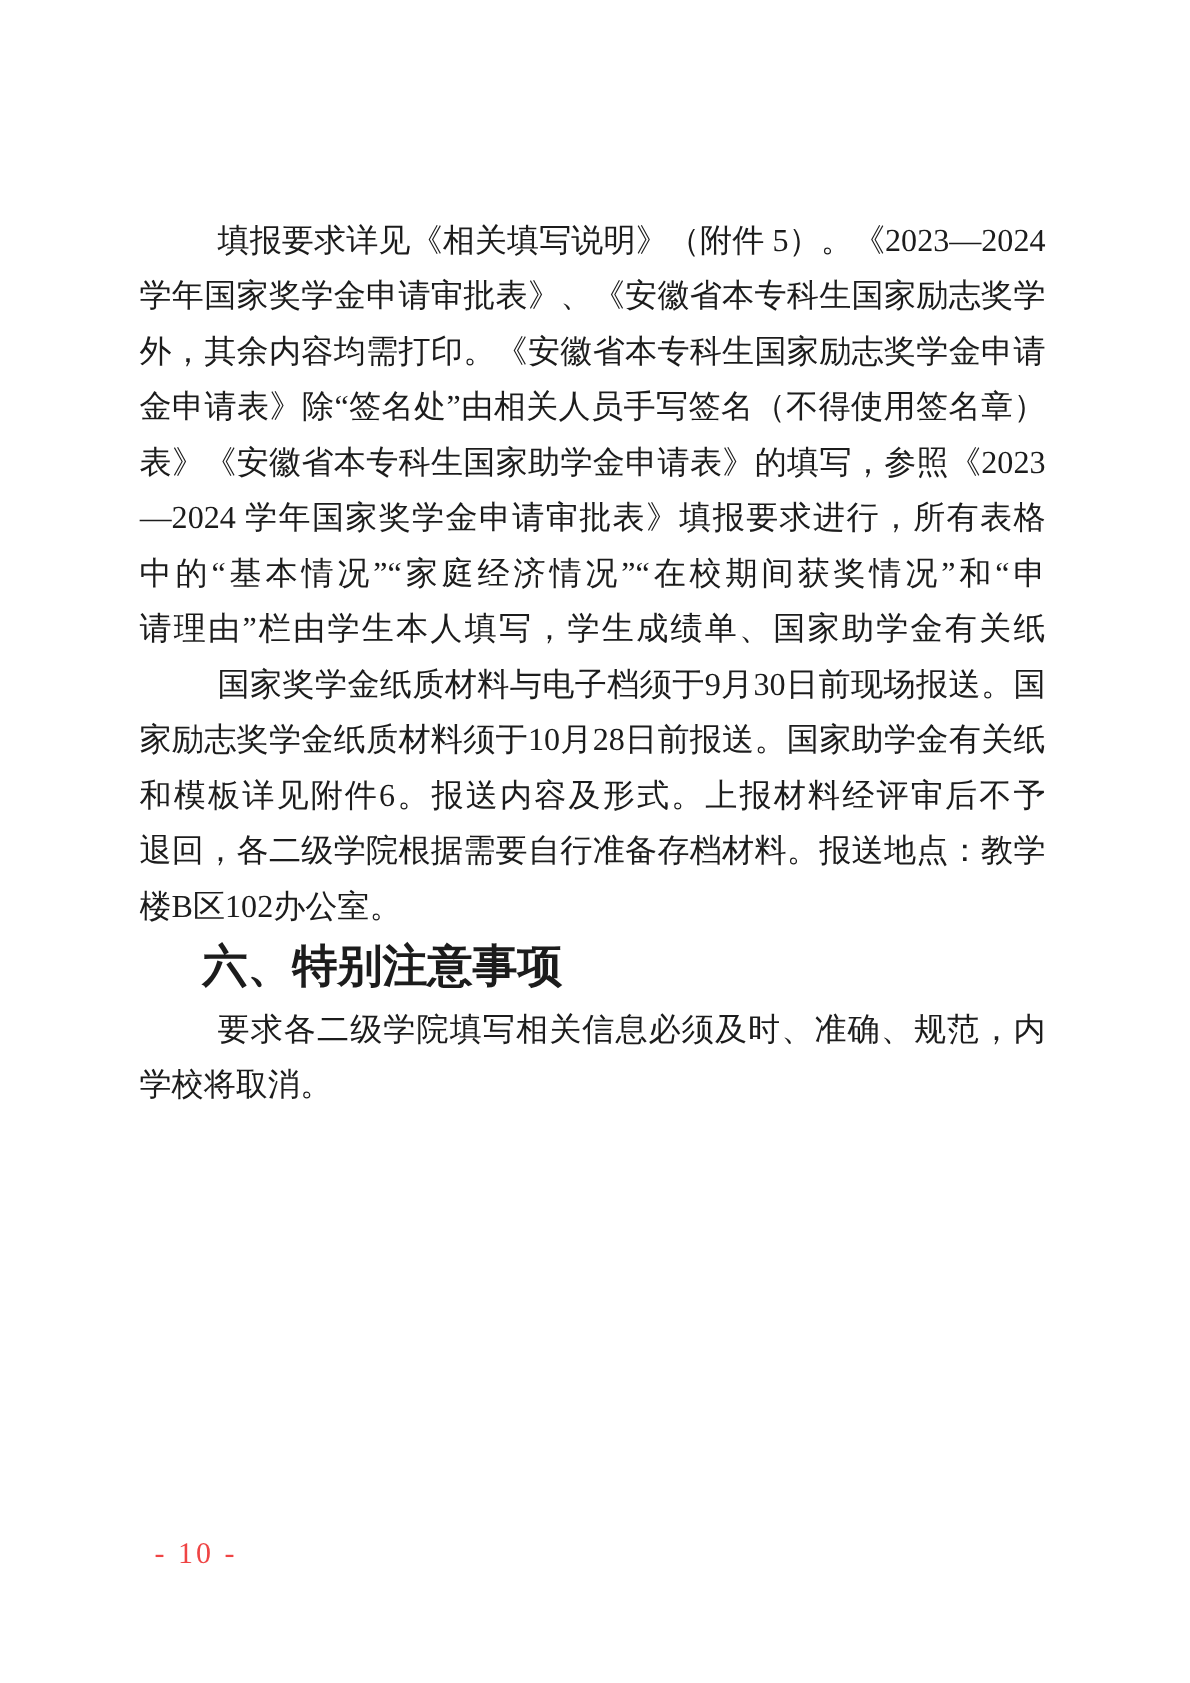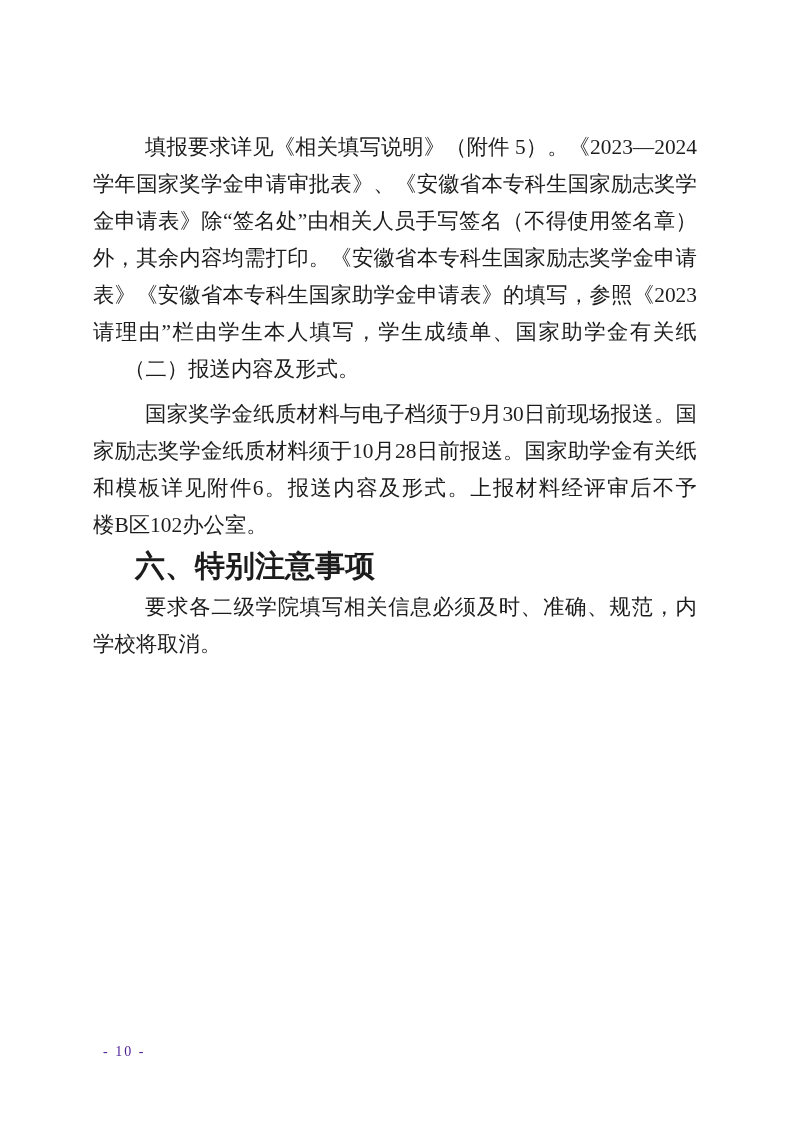--- a/index.html
+++ b/index.html
@@ -12,21 +12,21 @@
     width: 793px;
     height: 1122px;
     background: #ffffff;
     overflow: hidden;
     font-family: "Liberation Serif", "DejaVu Serif", serif;
     color: #1c1c1c;
   }
   .content {
     position: absolute;
     left: 93px;
-    top: 129px;
+    top: 142px;
     width: 604px;
   }
   .line {
     height: 37px;
     line-height: 37px;
     font-size: 21.4px;
     overflow: hidden;
     text-align: justify;
     text-align-last: justify;
     white-space: normal;
@@ -54,45 +54,46 @@
     margin-top: 3px;
     margin-bottom: 5px;
   }
   .line.closing {
     margin-top: 3px;
   }
   .footer {
     position: absolute;
     left: 103px;
     top: 1024px;
-    font-size: 14px;
+    font-size: 20px;
     line-height: 24px;
-    color: #4c1d95;
+    color: #ef4444;
     letter-spacing: 2px;
-    margin-top: 16px;
   }
 </style>
 </head>
 <body>
 
 <div class="page">
   <div class="content">
 
     <div class="line indent">填报要求详见《相关填写说明》（附件 5）。《2023—2024</div>
     <div class="line">学年国家奖学金申请审批表》、《安徽省本专科生国家励志奖学</div>
+    <div class="line">外，其余内容均需打印。《安徽省本专科生国家励志奖学金申请</div>
     <div class="line">金申请表》除“签名处”由相关人员手写签名（不得使用签名章）</div>
-    <div class="line">外，其余内容均需打印。《安徽省本专科生国家励志奖学金申请</div>
     <div class="line">表》《安徽省本专科生国家助学金申请表》的填写，参照《2023</div>
+    <div class="line">—2024 学年国家奖学金申请审批表》填报要求进行，所有表格</div>
+    <div class="line">中的“基本情况”“家庭经济情况”“在校期间获奖情况”和“申</div>
     <div class="line">请理由”栏由学生本人填写，学生成绩单、国家助学金有关纸</div>
 
-    <div class="line subheading">（二）报送内容及形式。</div>
 
     <div class="line indent">国家奖学金纸质材料与电子档须于9月30日前现场报送。国</div>
     <div class="line">家励志奖学金纸质材料须于10月28日前报送。国家助学金有关纸</div>
     <div class="line">和模板详见附件6。报送内容及形式。上报材料经评审后不予</div>
+    <div class="line">退回，各二级学院根据需要自行准备存档材料。报送地点：教学</div>
     <div class="line end">楼B区102办公室。</div>
 
     <div class="line heading">六、特别注意事项</div>
 
     <div class="line indent">要求各二级学院填写相关信息必须及时、准确、规范，内容</div>
     <div class="line end">学校将取消。</div>
 
 
   </div>
 

